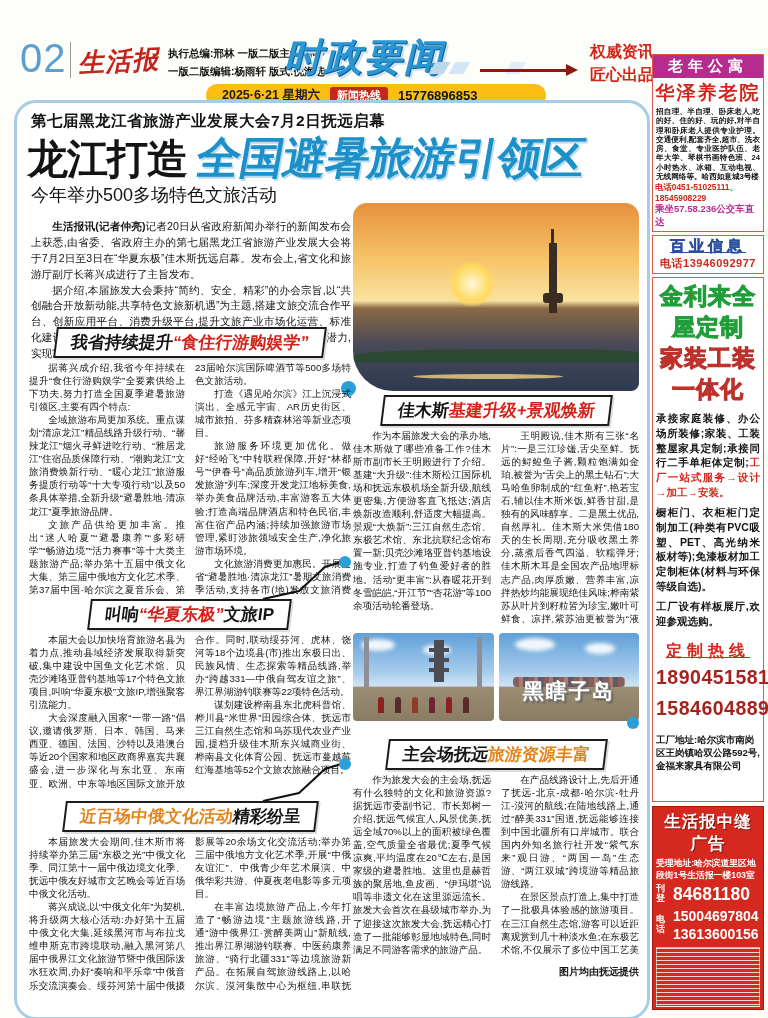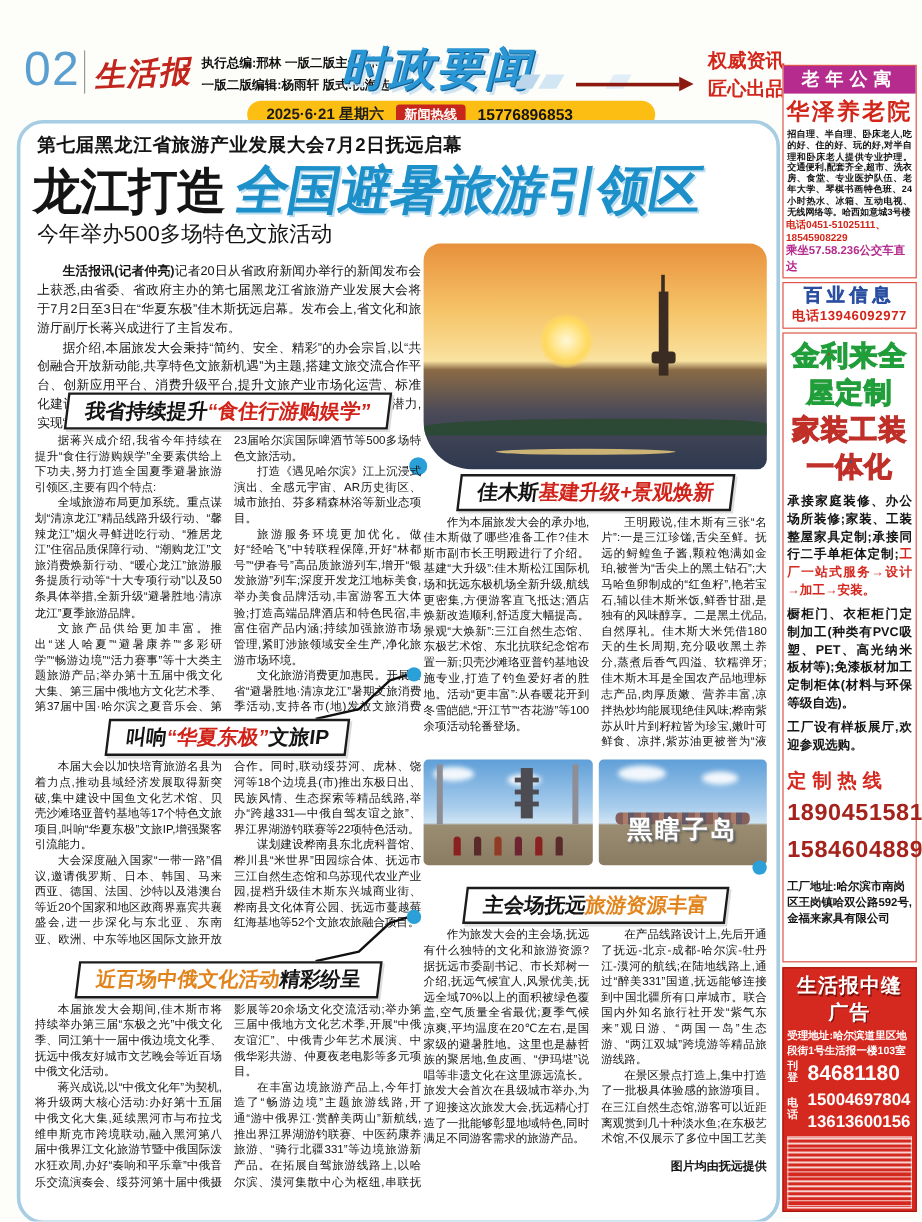--- a/index.html
+++ b/index.html
@@ -65,28 +65,28 @@
 
   
   .sidebar { left:652px; top:54px; width:112px; height:956px; display:flex; flex-direction:column; }
   .ad { border:1px solid #e0564c; background:#fff; }
   .ad-elderly-banner { background:#b62c8e; color:#fff; text-align:center; font-weight:900; font-size:15px; letter-spacing:5px; padding:2px 0; }
   .ad-elderly-name { color:#d3261a; font-weight:900; font-size:19px; text-align:center; letter-spacing:2px; padding:2px 0 1px; }
   .ad-elderly-body { font-size:7.6px; line-height:1.22; text-align:justify; padding:0 3px; font-weight:bold; }
   .ad-elderly-phone { color:#d3261a; font-weight:bold; font-size:8.4px; padding:1px 2px 0; }
   .ad-elderly-bus { color:#b62c8e; font-weight:900; font-size:9.5px; padding:0 2px 2px; }
   .ad-baiye { margin-top:3px; text-align:center; padding:1px 0 2px; }
-  .ad-baiye-title { font-size:15px; font-weight:900; color:#4a73c8; letter-spacing:4px; -webkit-text-stroke:0.5px #2a4fa0; }
+  .ad-baiye-title { font-size:15px; font-weight:900; color:#4a73c8; letter-spacing:4px;text-decoration:underline; -webkit-text-stroke:0.5px #2a4fa0; }
   .ad-baiye-phone { color:#d3261a; font-weight:900; font-size:11px; letter-spacing:0.5px; }
   .ad-furn { margin-top:3px; padding:3px 3px 4px; flex:1; }
   .furn-t1 { font-size:23px; font-weight:900; color:#d5281f; -webkit-text-stroke:1px #1f9e3a; text-align:center; line-height:1.35; letter-spacing:1px; }
   .furn-t2 { font-size:23px; font-weight:900; color:#0369a1; -webkit-text-stroke:1px #c03028; text-align:center; line-height:1.35; letter-spacing:1px; }
   .furn-body { font-size:10.5px; line-height:1.4; text-align:justify; font-weight:bold; margin-top:6px; }
   .furn-red { color:#d5281f; }
-  .furn-hotline { color:#d5281f; font-size:16px; font-weight:900; letter-spacing:5px; margin-top:12px; }
+  .furn-hotline { color:#d5281f; font-size:16px; font-weight:900; text-align:center; letter-spacing:5px; margin-top:12px;text-decoration:underline; }
   .furn-phone { color:#a5231c; font-size:19.5px; font-weight:900; text-align:center; line-height:1.6; letter-spacing:0.5px; }
   .furn-addr { font-size:9.5px; font-weight:bold; line-height:1.35; margin-top:10px; }
   .ad-zf { margin-top:4px; background:#d5281f; border-color:#a81610; color:#fff; padding:4px 3px 2px; }
   .zf-title { font-size:16.5px; font-weight:900; text-align:center; letter-spacing:1px; text-shadow:1px 1px 0 #7a0f0a; }
   .zf-addr { font-size:8.8px; font-weight:bold; line-height:1.35; margin-top:3px; }
   .zf-row { display:flex; align-items:center; gap:2px; margin-top:2px; }
   .zf-label { font-size:9px; font-weight:bold; flex:0 0 15px; line-height:1.1; }
   .zf-num-big { font-size:17.5px; font-weight:900; }
   .zf-num { font-size:14px; font-weight:900; line-height:1.3; }
   .zf-fineprint { margin-top:4px; height:60px; border:1px solid rgba(255,255,255,.6); background:repeating-linear-gradient(180deg, rgba(255,255,255,.8) 0 1.4px, transparent 1.4px 4px); }

